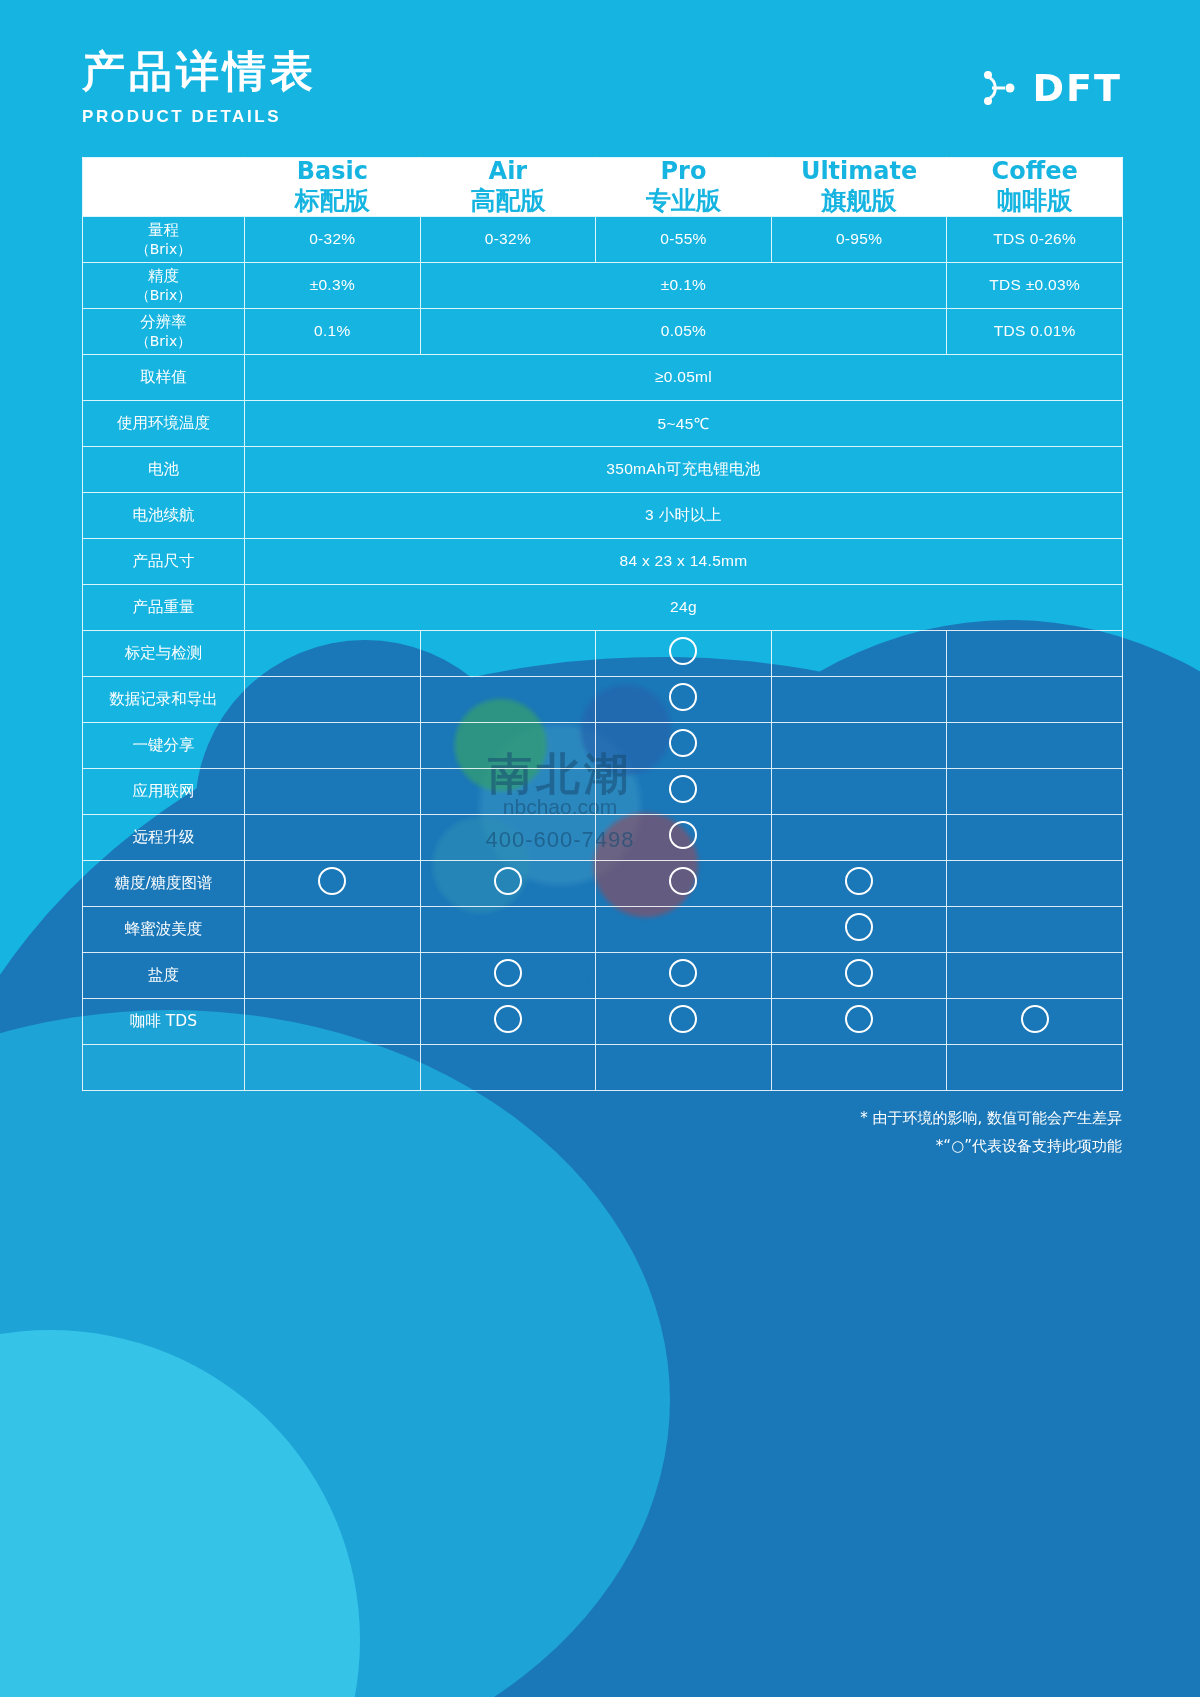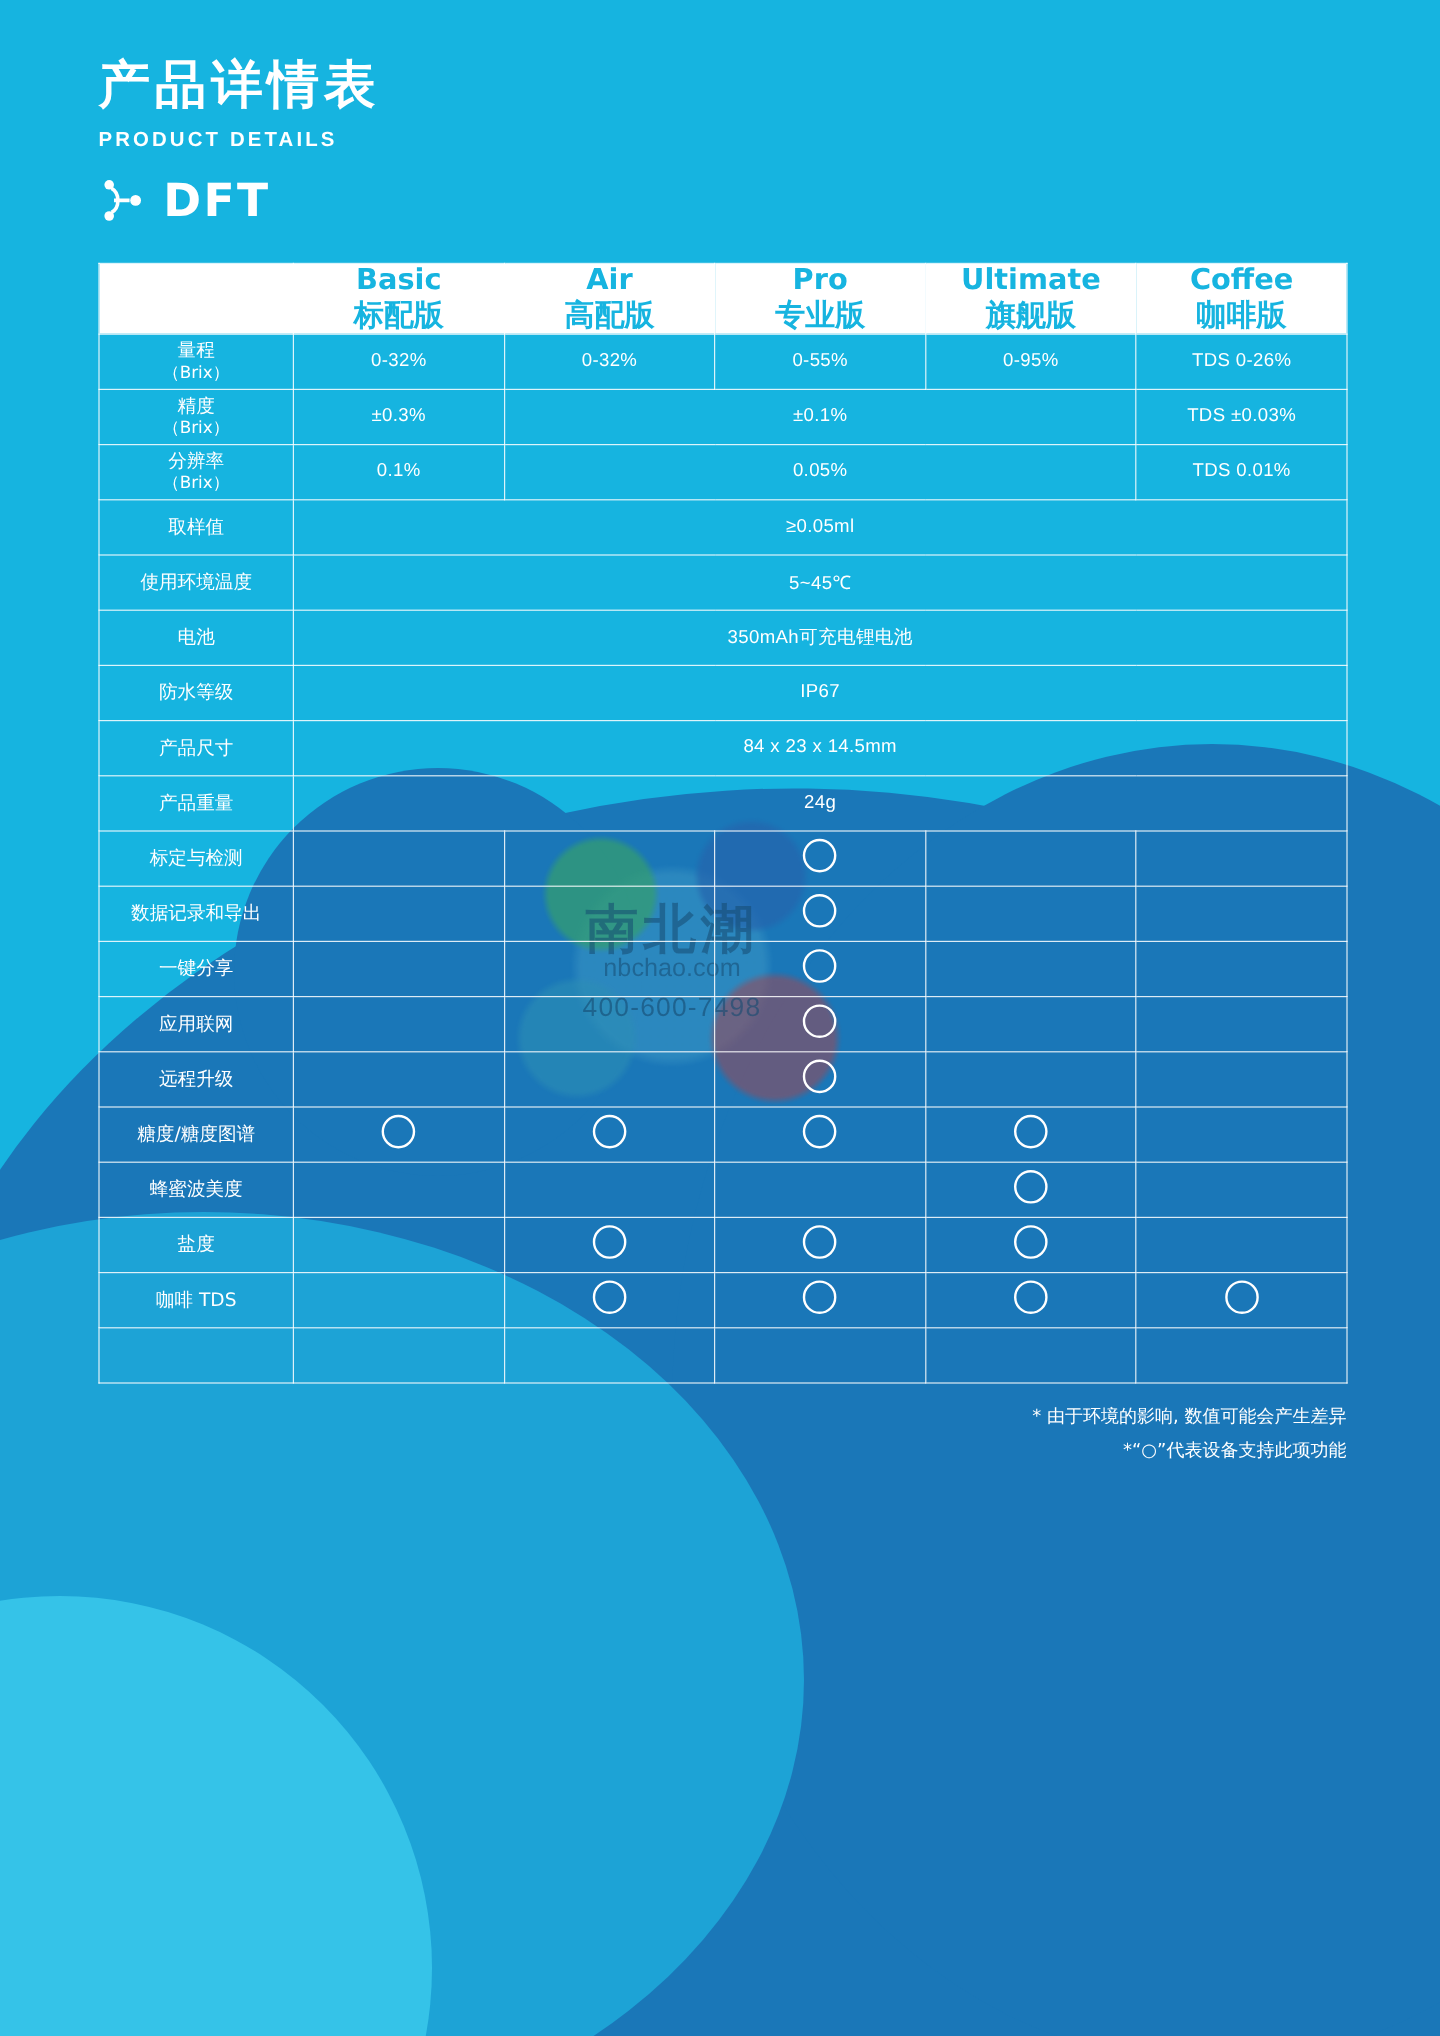--- a/index.html
+++ b/index.html
@@ -123,21 +123,20 @@
   }
 
   
   .header {
     position: relative;
     z-index: 5;
     padding: 48px 78px 0 82px;
     display: flex;
     align-items: flex-start;
     justify-content: space-between;
-    flex-direction: column;
   }
   .title-cn {
     font-family: "DejaVu Sans", sans-serif;
     font-size: 43px;
     font-weight: bold;
     letter-spacing: 4px;
     margin: 0 0 12px 0;
     line-height: 1.1;
   }
   .title-en {
@@ -339,22 +338,22 @@
         </tr>
         <tr>
           <td class="rowlabel"><span>使用环境温度</span></td>
           <td class="val" colspan="5">5~45℃</td>
         </tr>
         <tr>
           <td class="rowlabel"><span>电池</span></td>
           <td class="val" colspan="5">350mAh可充电锂电池</td>
         </tr>
         <tr>
-          <td class="rowlabel"><span>防水等级</span></td>
-          <td class="val" colspan="5">IP67</td>
+          <td class="rowlabel"><span>电池续航</span></td>
+          <td class="val" colspan="5">3 小时以上</td>
         </tr>
         <tr>
           <td class="rowlabel"><span>产品尺寸</span></td>
           <td class="val" colspan="5">84 x 23 x 14.5mm</td>
         </tr>
         <tr>
           <td class="rowlabel"><span>产品重量</span></td>
           <td class="val" colspan="5">24g</td>
         </tr>
         <tr>

